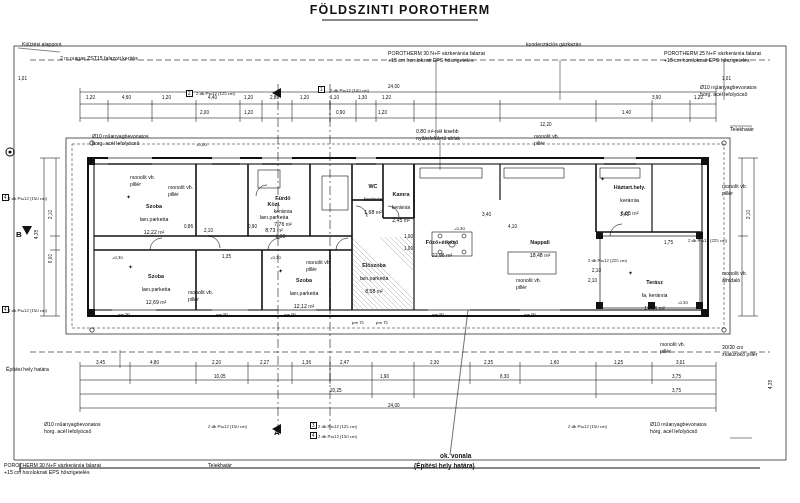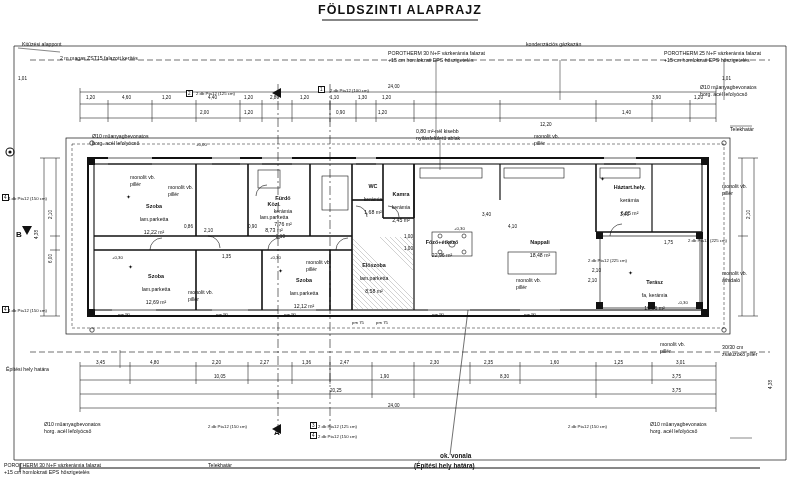--- a/index.html
+++ b/index.html
@@ -82,21 +82,21 @@
   .tri {
     position: absolute;
     width: 0; height: 0;
   }
 </style>
 </head>
 <body>
 
 <div id="sheet">
 
-  <div class="title">FÖLDSZINTI ALAPRAJZ</div>
+  <div class="title">FÖLDSZINTI POROTHERM</div>
   <svg class="overlay" viewBox="0 0 800 503">
     <line x1="322" y1="20" x2="478" y2="20" stroke="#111" stroke-width="1.1"></line>
   </svg>
 
   <svg class="overlay" viewBox="0 0 800 503" shape-rendering="geometricPrecision">
     <g stroke="#111" fill="none">
 
       <line x1="14" y1="46" x2="786" y2="46" stroke-width="0.7"></line>
       <line x1="14" y1="460" x2="786" y2="460" stroke-width="0.7"></line>
       <line x1="14" y1="46" x2="14" y2="460" stroke-width="0.7"></line>

